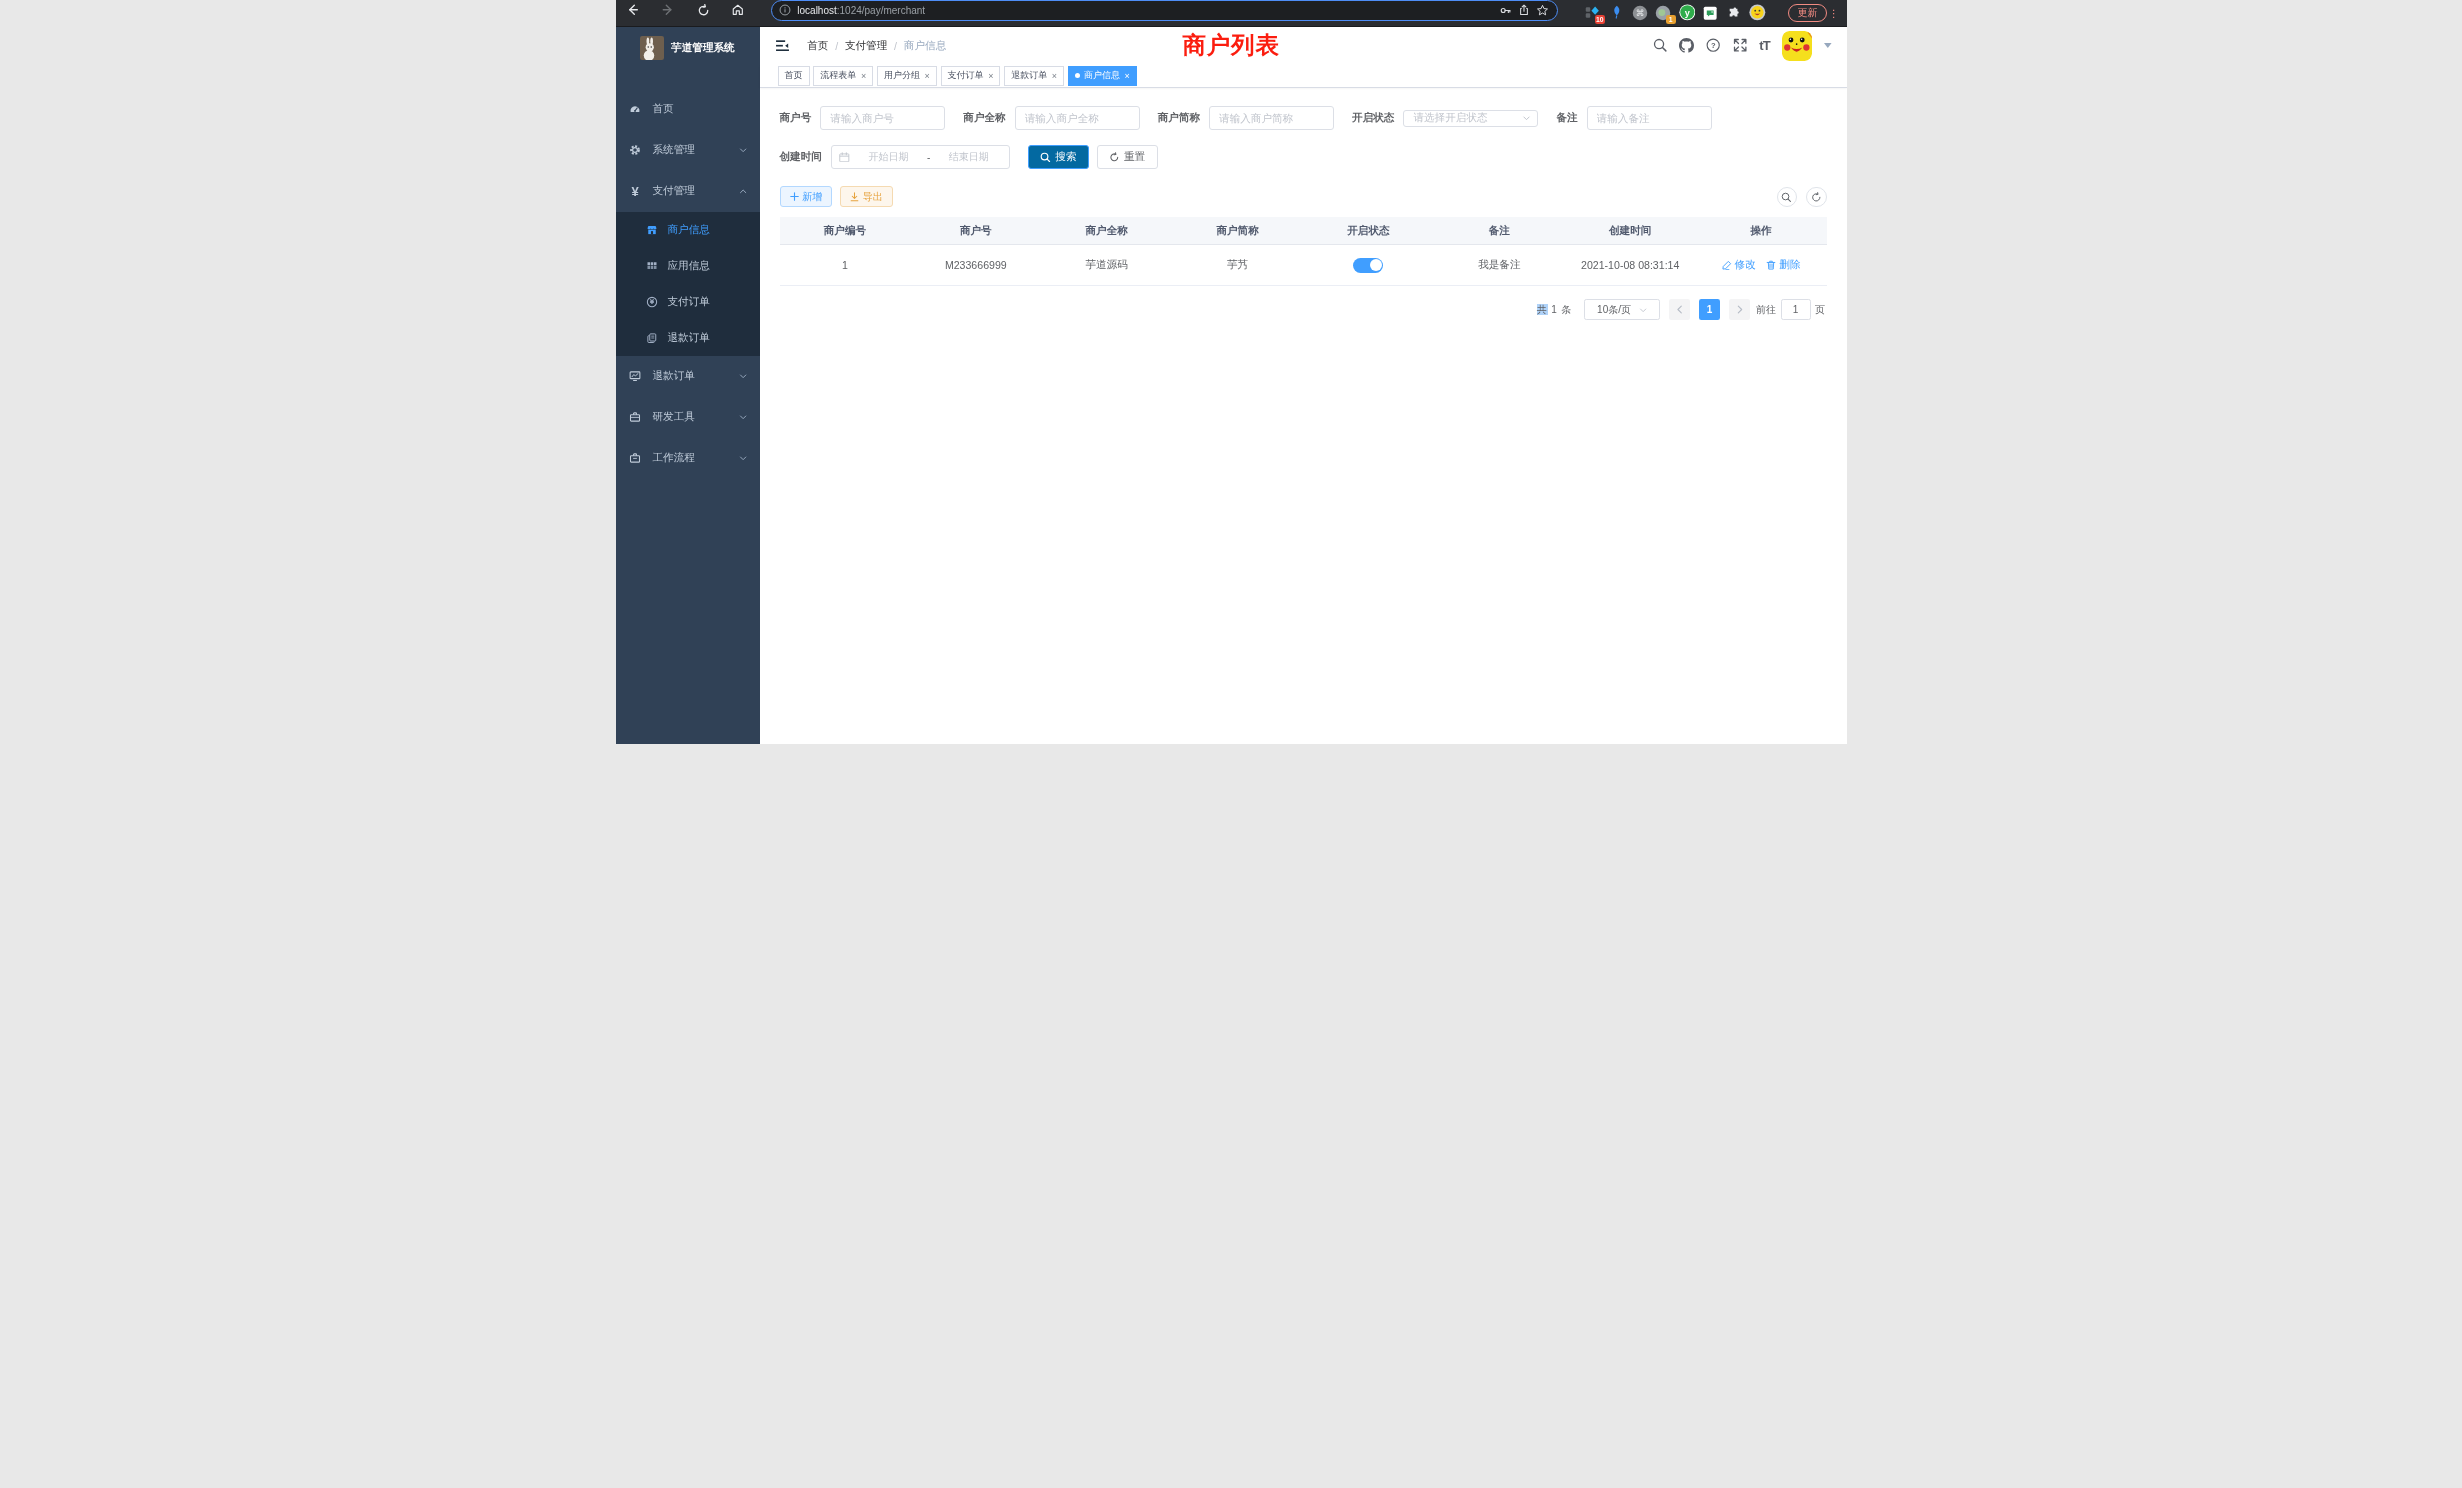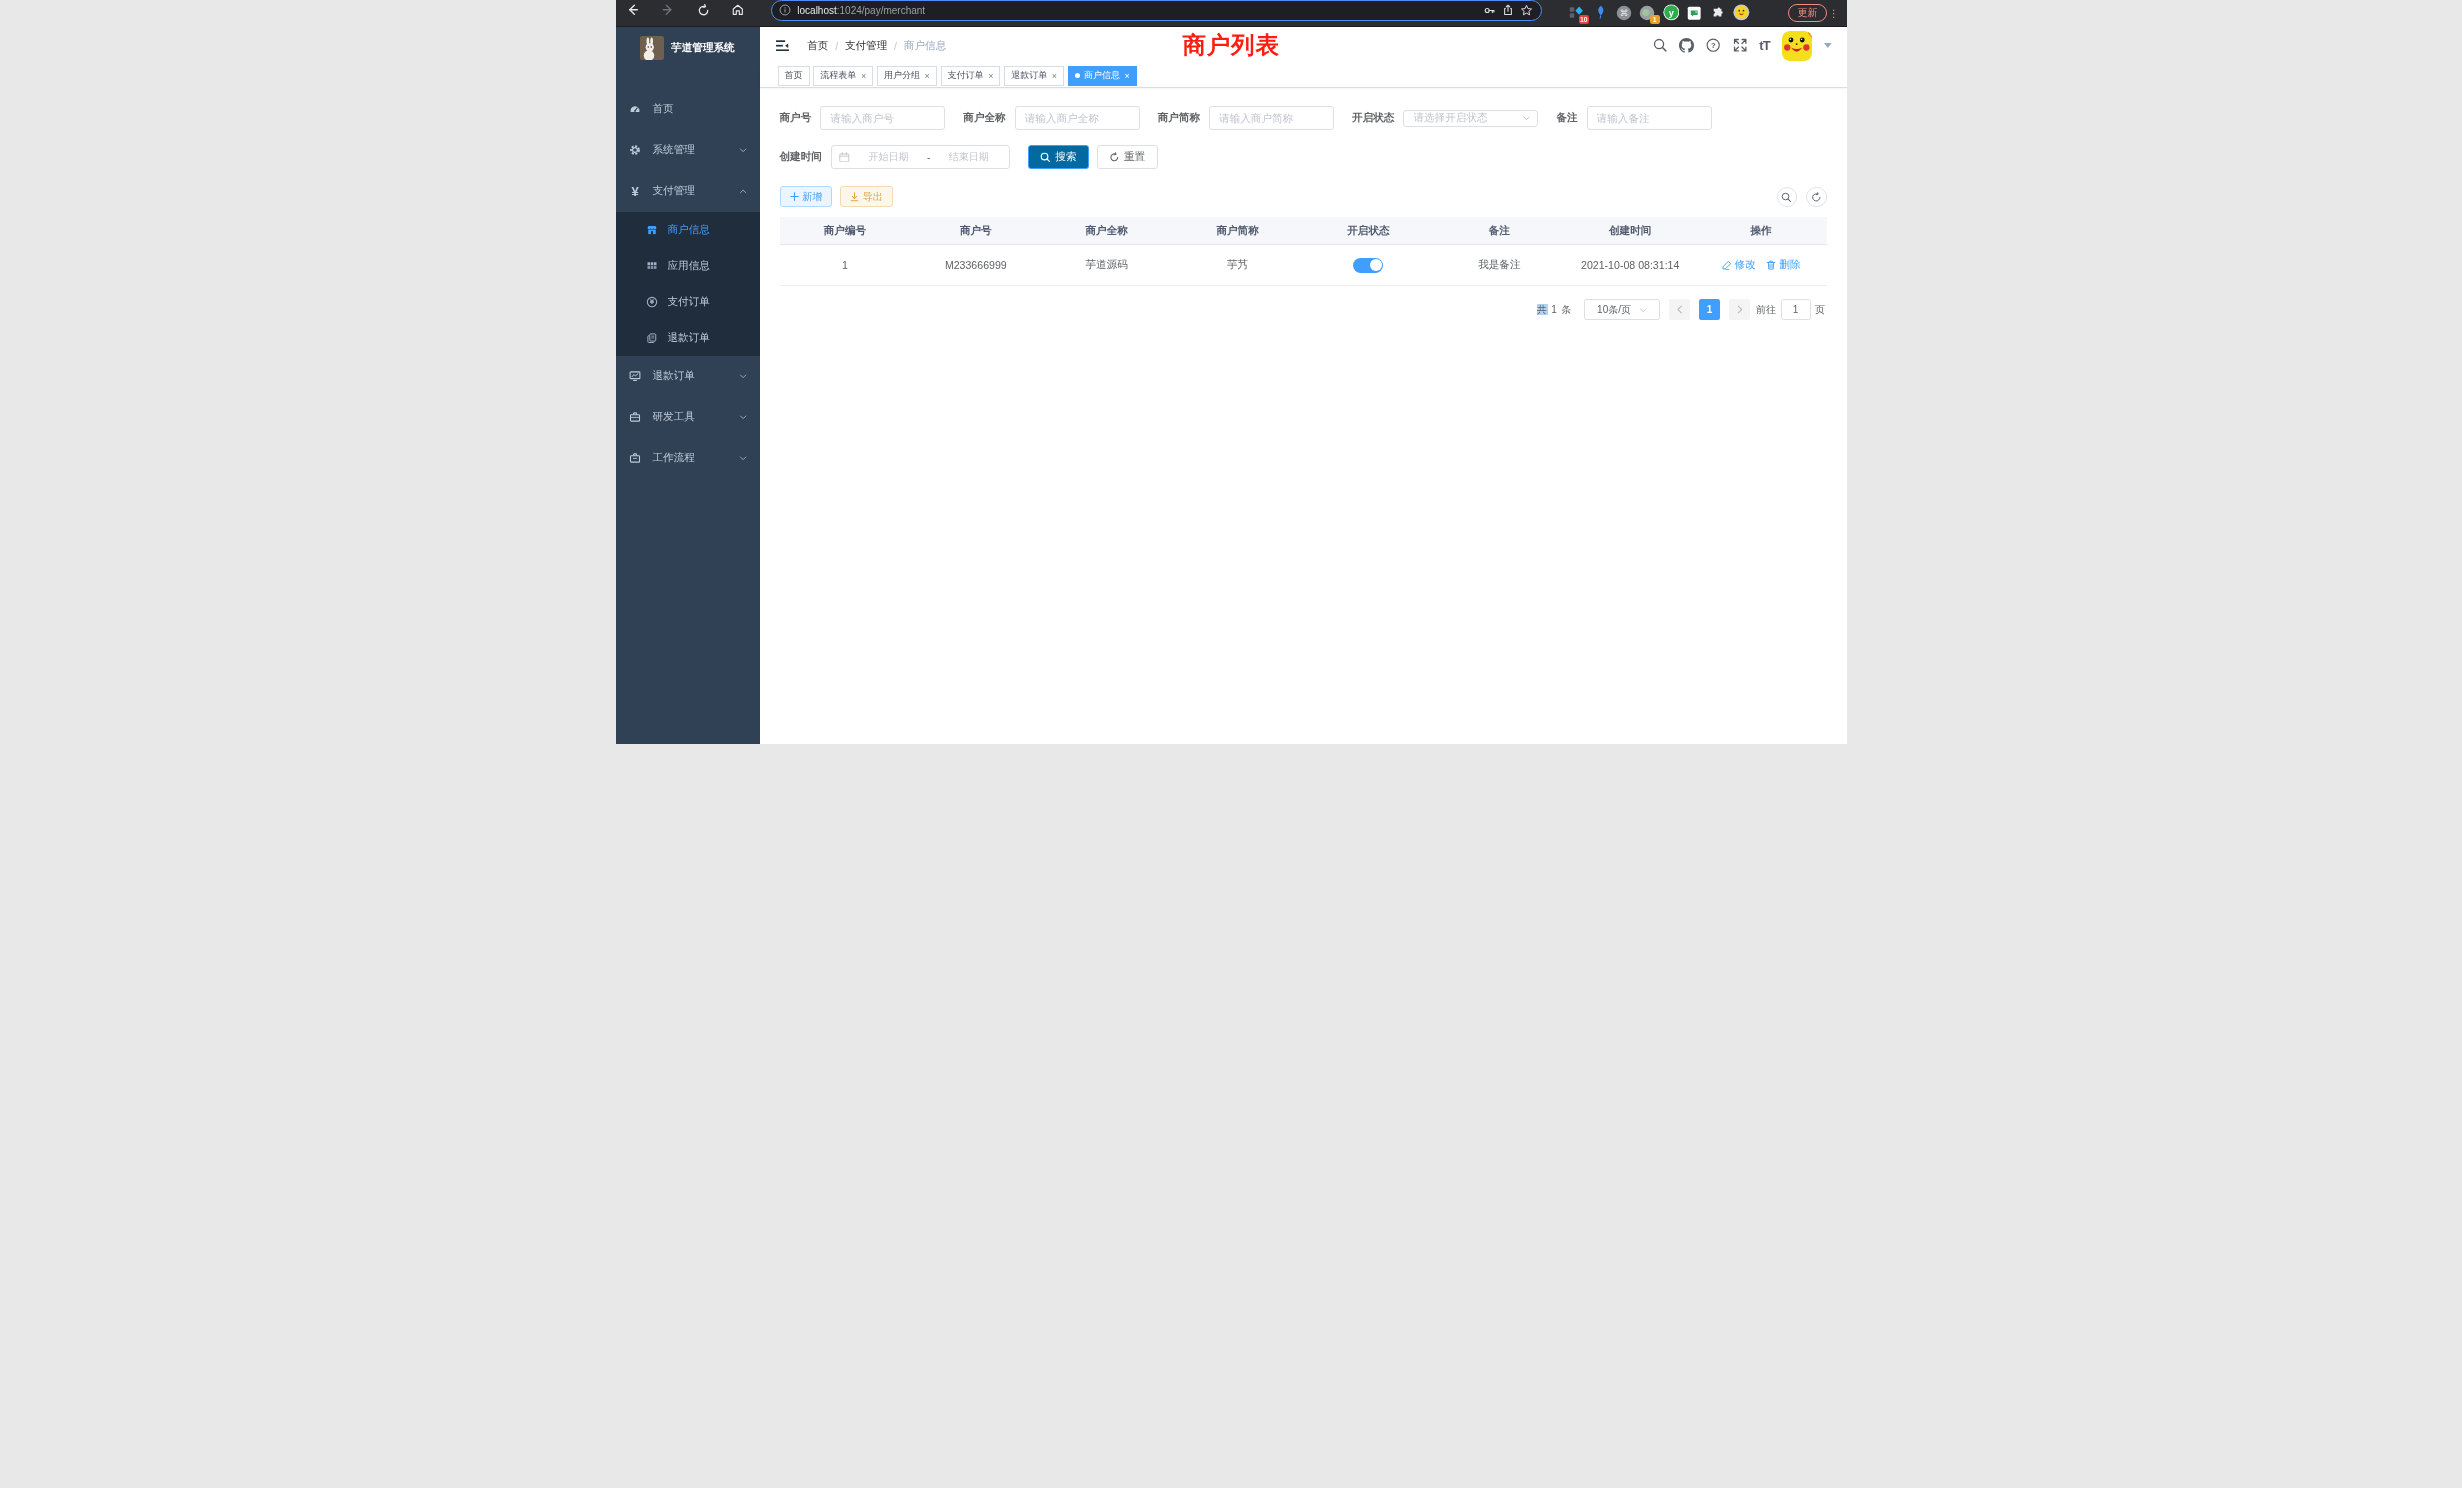--- a/index.html
+++ b/index.html
@@ -11,21 +11,21 @@
   .chrome { display:flex; height:26.5px; background:#2b2d31; border-bottom:0.8px solid #1a1b1e; padding:0 7.6px; gap:15px; }
   .chrome .navbtn { width:20px; height:20px; display:flex; align-items:center; justify-content:center; border-radius:50%; flex:none; }
   .urlbar { flex:1; height:20.5px; margin:0 7.6px; display:flex; align-items:center; background:#1d1f22; border:1.5px solid #4e8df6; border-radius:10.6px; padding:0 7.6px; gap:6px; min-width:0; }
   .urlbar .urltext { flex:1; font-size:10px; color:#e8eaed; white-space:nowrap; overflow:hidden; }
   .urlbar .urltext .path { color:#9aa0a6; }
   .exts { display:flex; align-items:center; gap:6.8px; margin:0 4.5px; }
   .ext { position:relative; width:16.7px; height:16.7px; display:flex; align-items:center; justify-content:center; flex:none; }
   .badge { position:absolute; bottom:-3px; right:-3.8px; min-width:10px; height:9px; border-radius:2.3px; font-size:6.8px; line-height:9px; color:#fff; text-align:center; padding:0 1.5px; font-weight:700; }
   .badge.red { background:#e94235; }
   .badge.orange { background:#e8a030; }
-  .updatepill { display:flex; align-items:center; gap:1.5px; margin-left:19px; }
+  .updatepill { display:flex; align-items:center; gap:1.5px; margin-left:3px; }
   .updatebtn { border:1.1px solid #f28b82; color:#f28b82; border-radius:10px; height:18px; padding:0 8.3px; font-size:10px; display:flex; align-items:center; }
   .kebab { color:#f28b82; font-size:10.6px; letter-spacing:0; width:10.6px; text-align:center; }
 
   
   .app { display:flex; height:717px; }
 
   
   .sidebar { width:144px; background:#304156; flex:none; display:flex; flex-direction:column; overflow:hidden; }
   .logo { height:42px; display:flex; align-items:center; justify-content:center; gap:6.8px; }
   .logo-title { color:#fff; font-size:10.6px; font-weight:700; }

